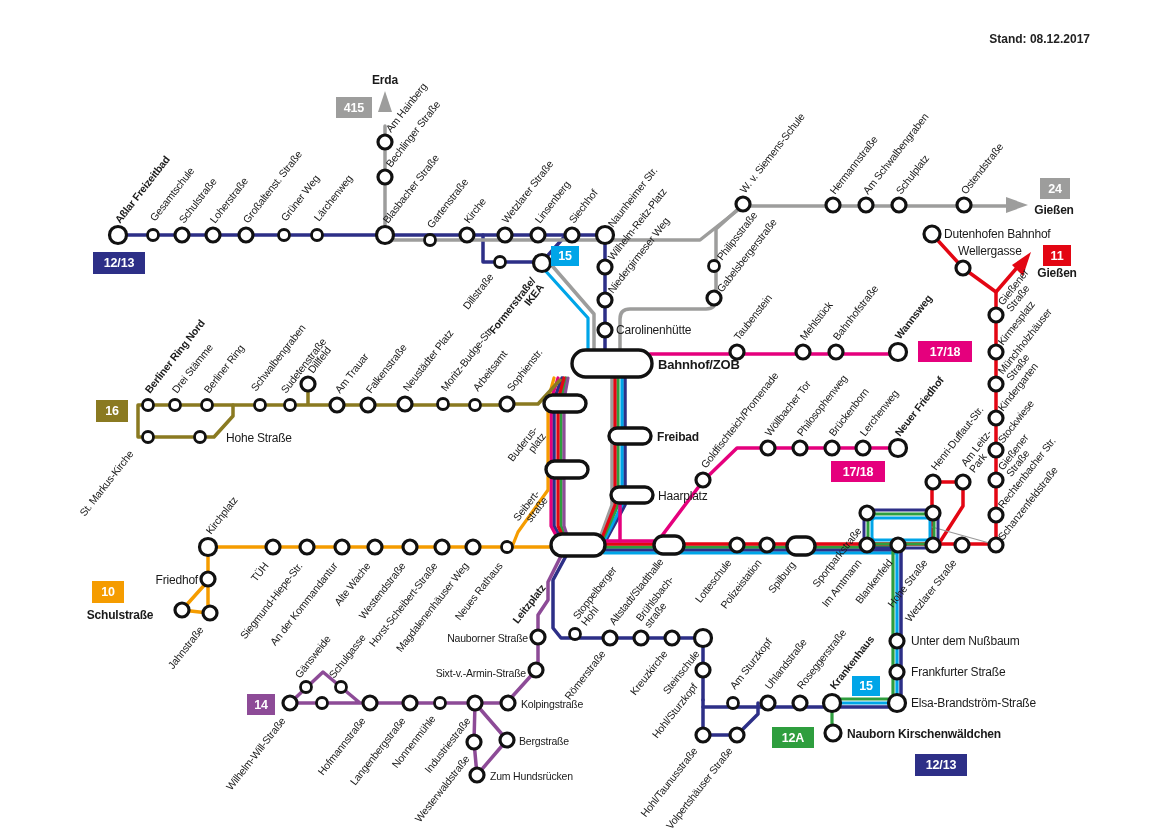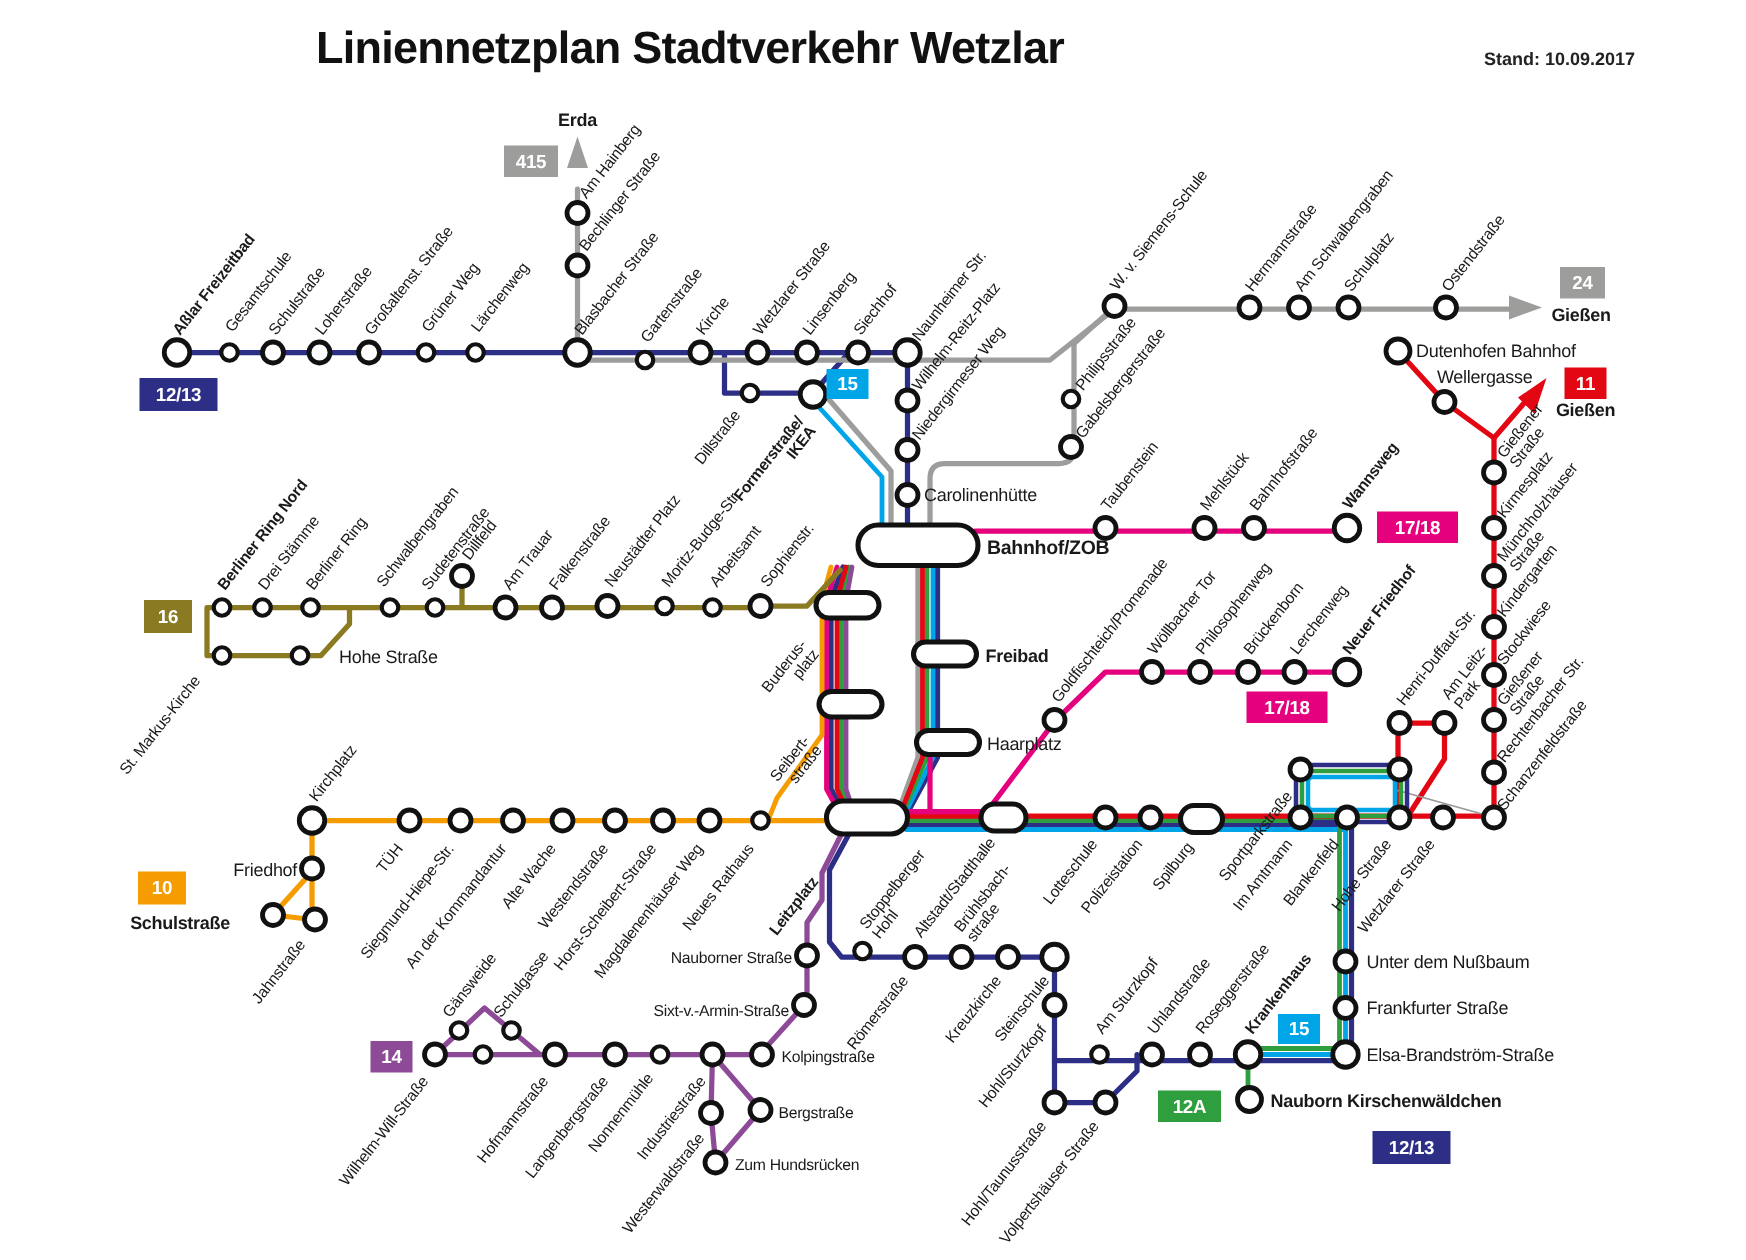--- a/index.html
+++ b/index.html
@@ -324,15 +324,14 @@
       <text x="261" y="708.8" text-anchor="middle" font-size="12.5" font-weight="700" fill="#fff" style="fill: rgb(255, 255, 255);">14</text>
       <rect x="551" y="246" width="28" height="20" fill="#00a5e8"></rect>
       <text x="565" y="260.3" text-anchor="middle" font-size="12.5" font-weight="700" fill="#fff" style="fill: rgb(255, 255, 255);">15</text>
       <rect x="852" y="676" width="28" height="20" fill="#00a5e8"></rect>
       <text x="866" y="690.3" text-anchor="middle" font-size="12.5" font-weight="700" fill="#fff" style="fill: rgb(255, 255, 255);">15</text>
       <rect x="772" y="727" width="42" height="21" fill="#2e9e3e"></rect>
       <text x="793" y="741.8" text-anchor="middle" font-size="12.5" font-weight="700" fill="#fff" style="fill: rgb(255, 255, 255);">12A</text>
       <rect x="915" y="754" width="52" height="22" fill="#2d2f87"></rect>
       <text x="941" y="769.3" text-anchor="middle" font-size="12.5" font-weight="700" fill="#fff" style="fill: rgb(255, 255, 255);">12/13</text>
     </svg>
-  <div class="page-title">Liniennetzplan Stadtverkehr Wetzlar</div>
-  <div class="date-note">Stand: 10.09.2017</div>
+  <div class="date-note">Stand: 08.12.2017</div>
 </div>
 
 </body></html>

